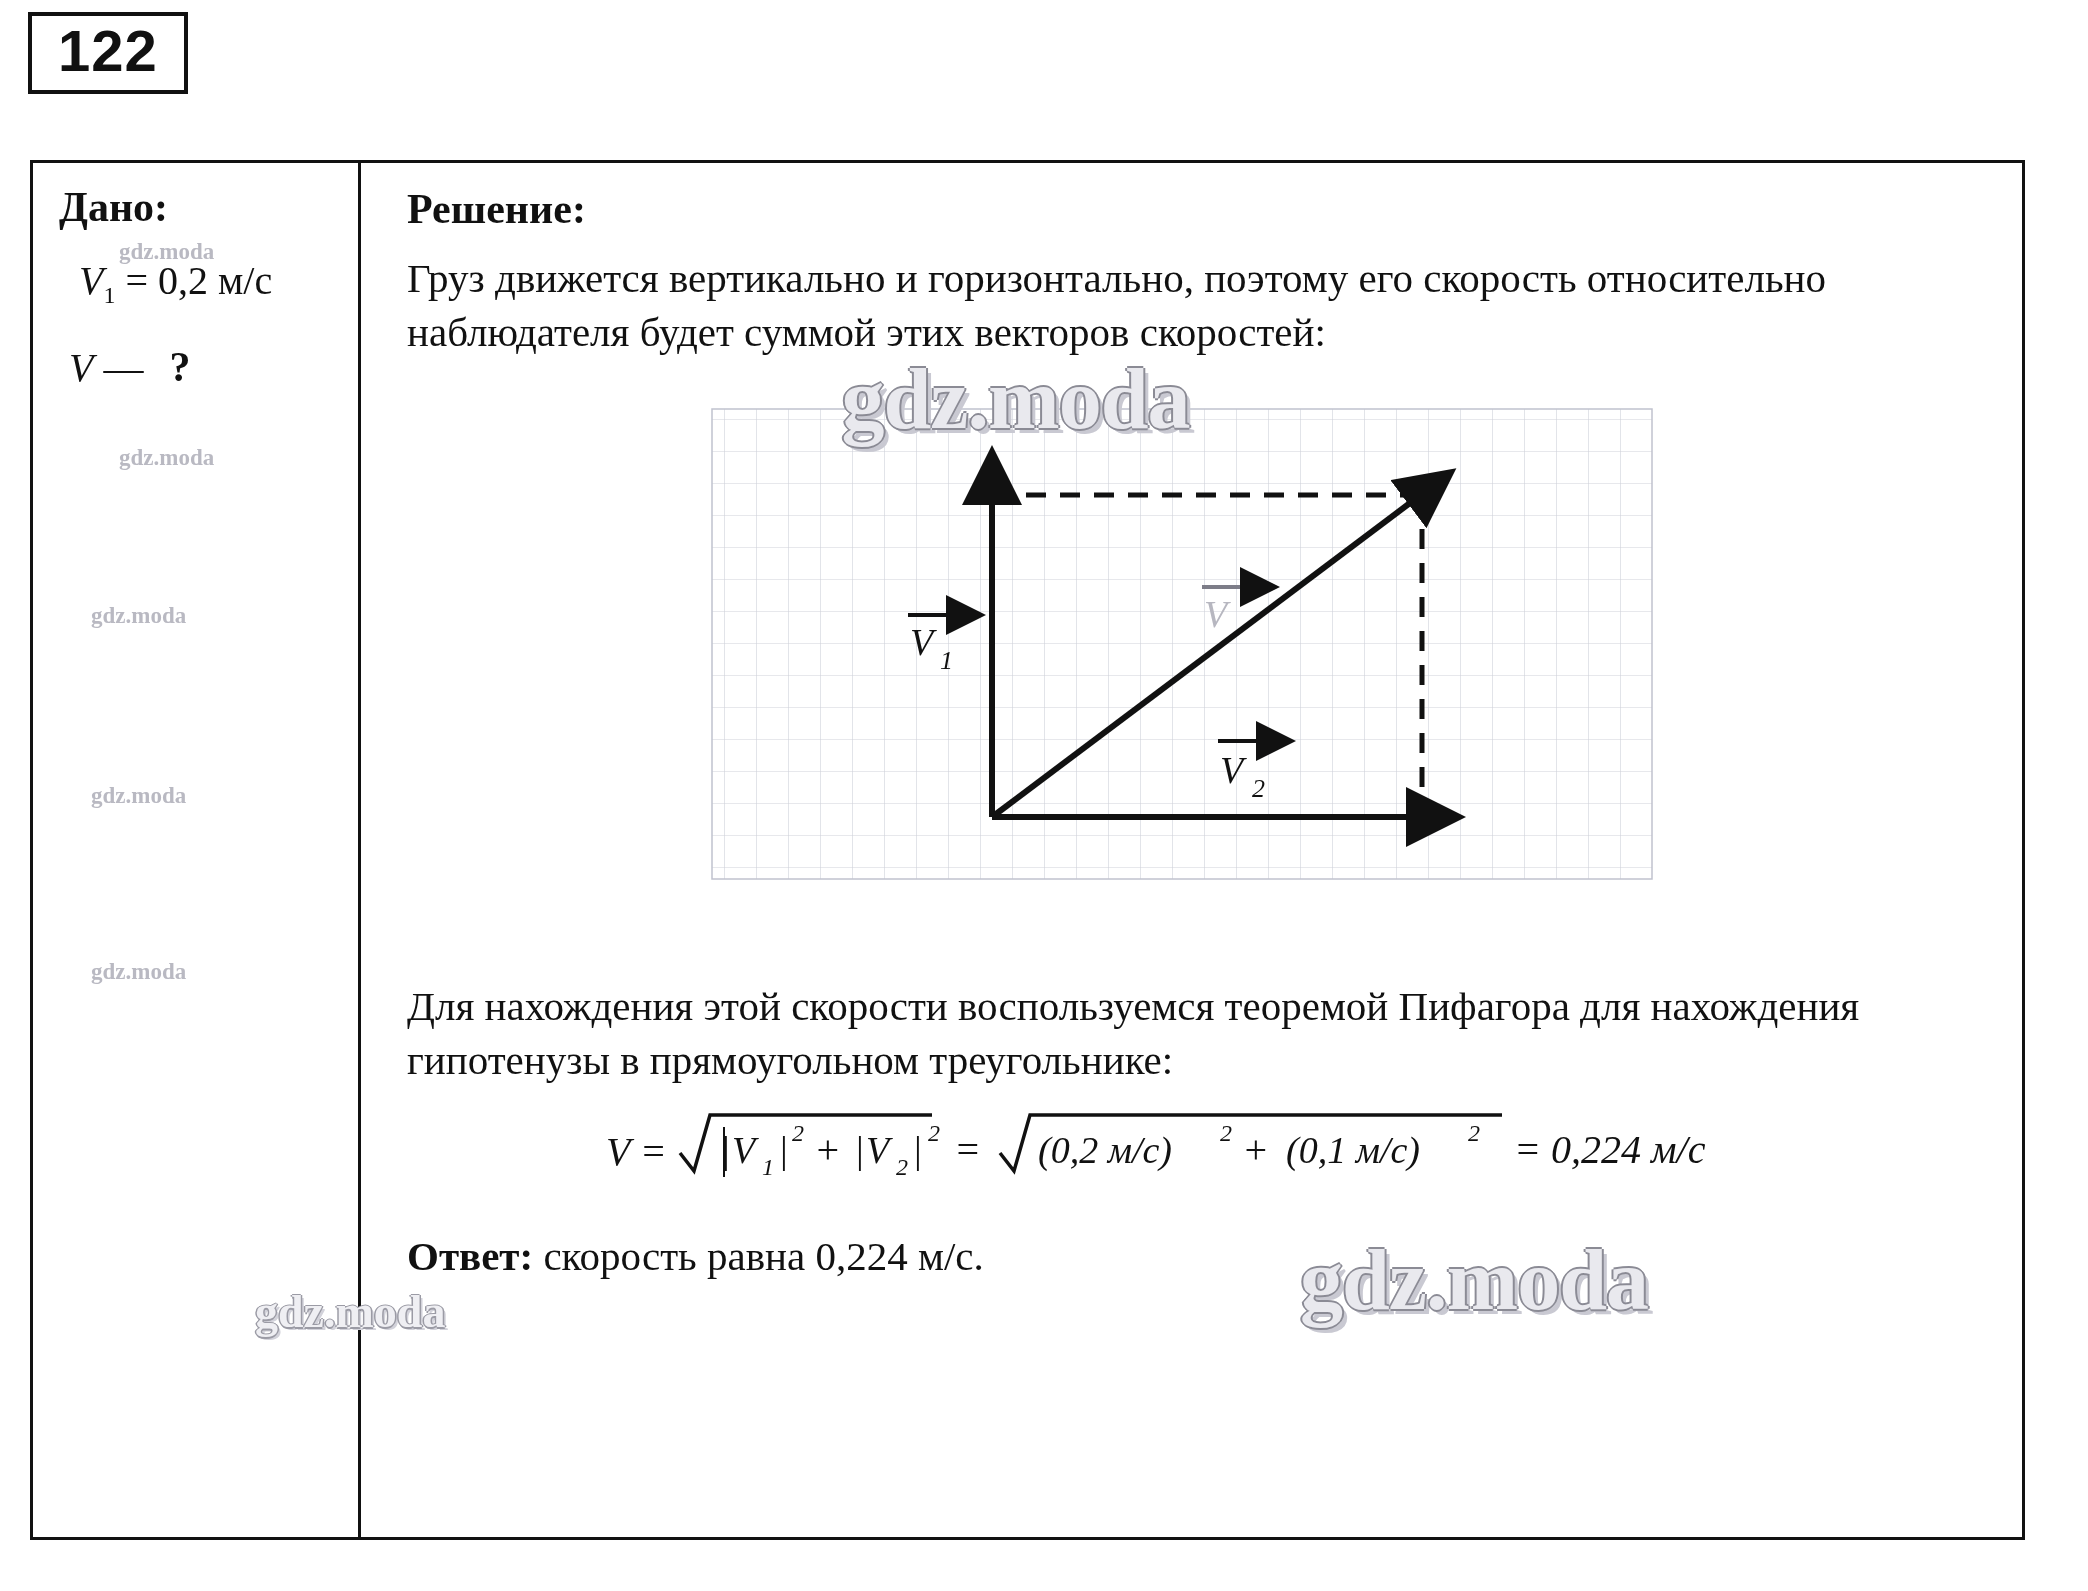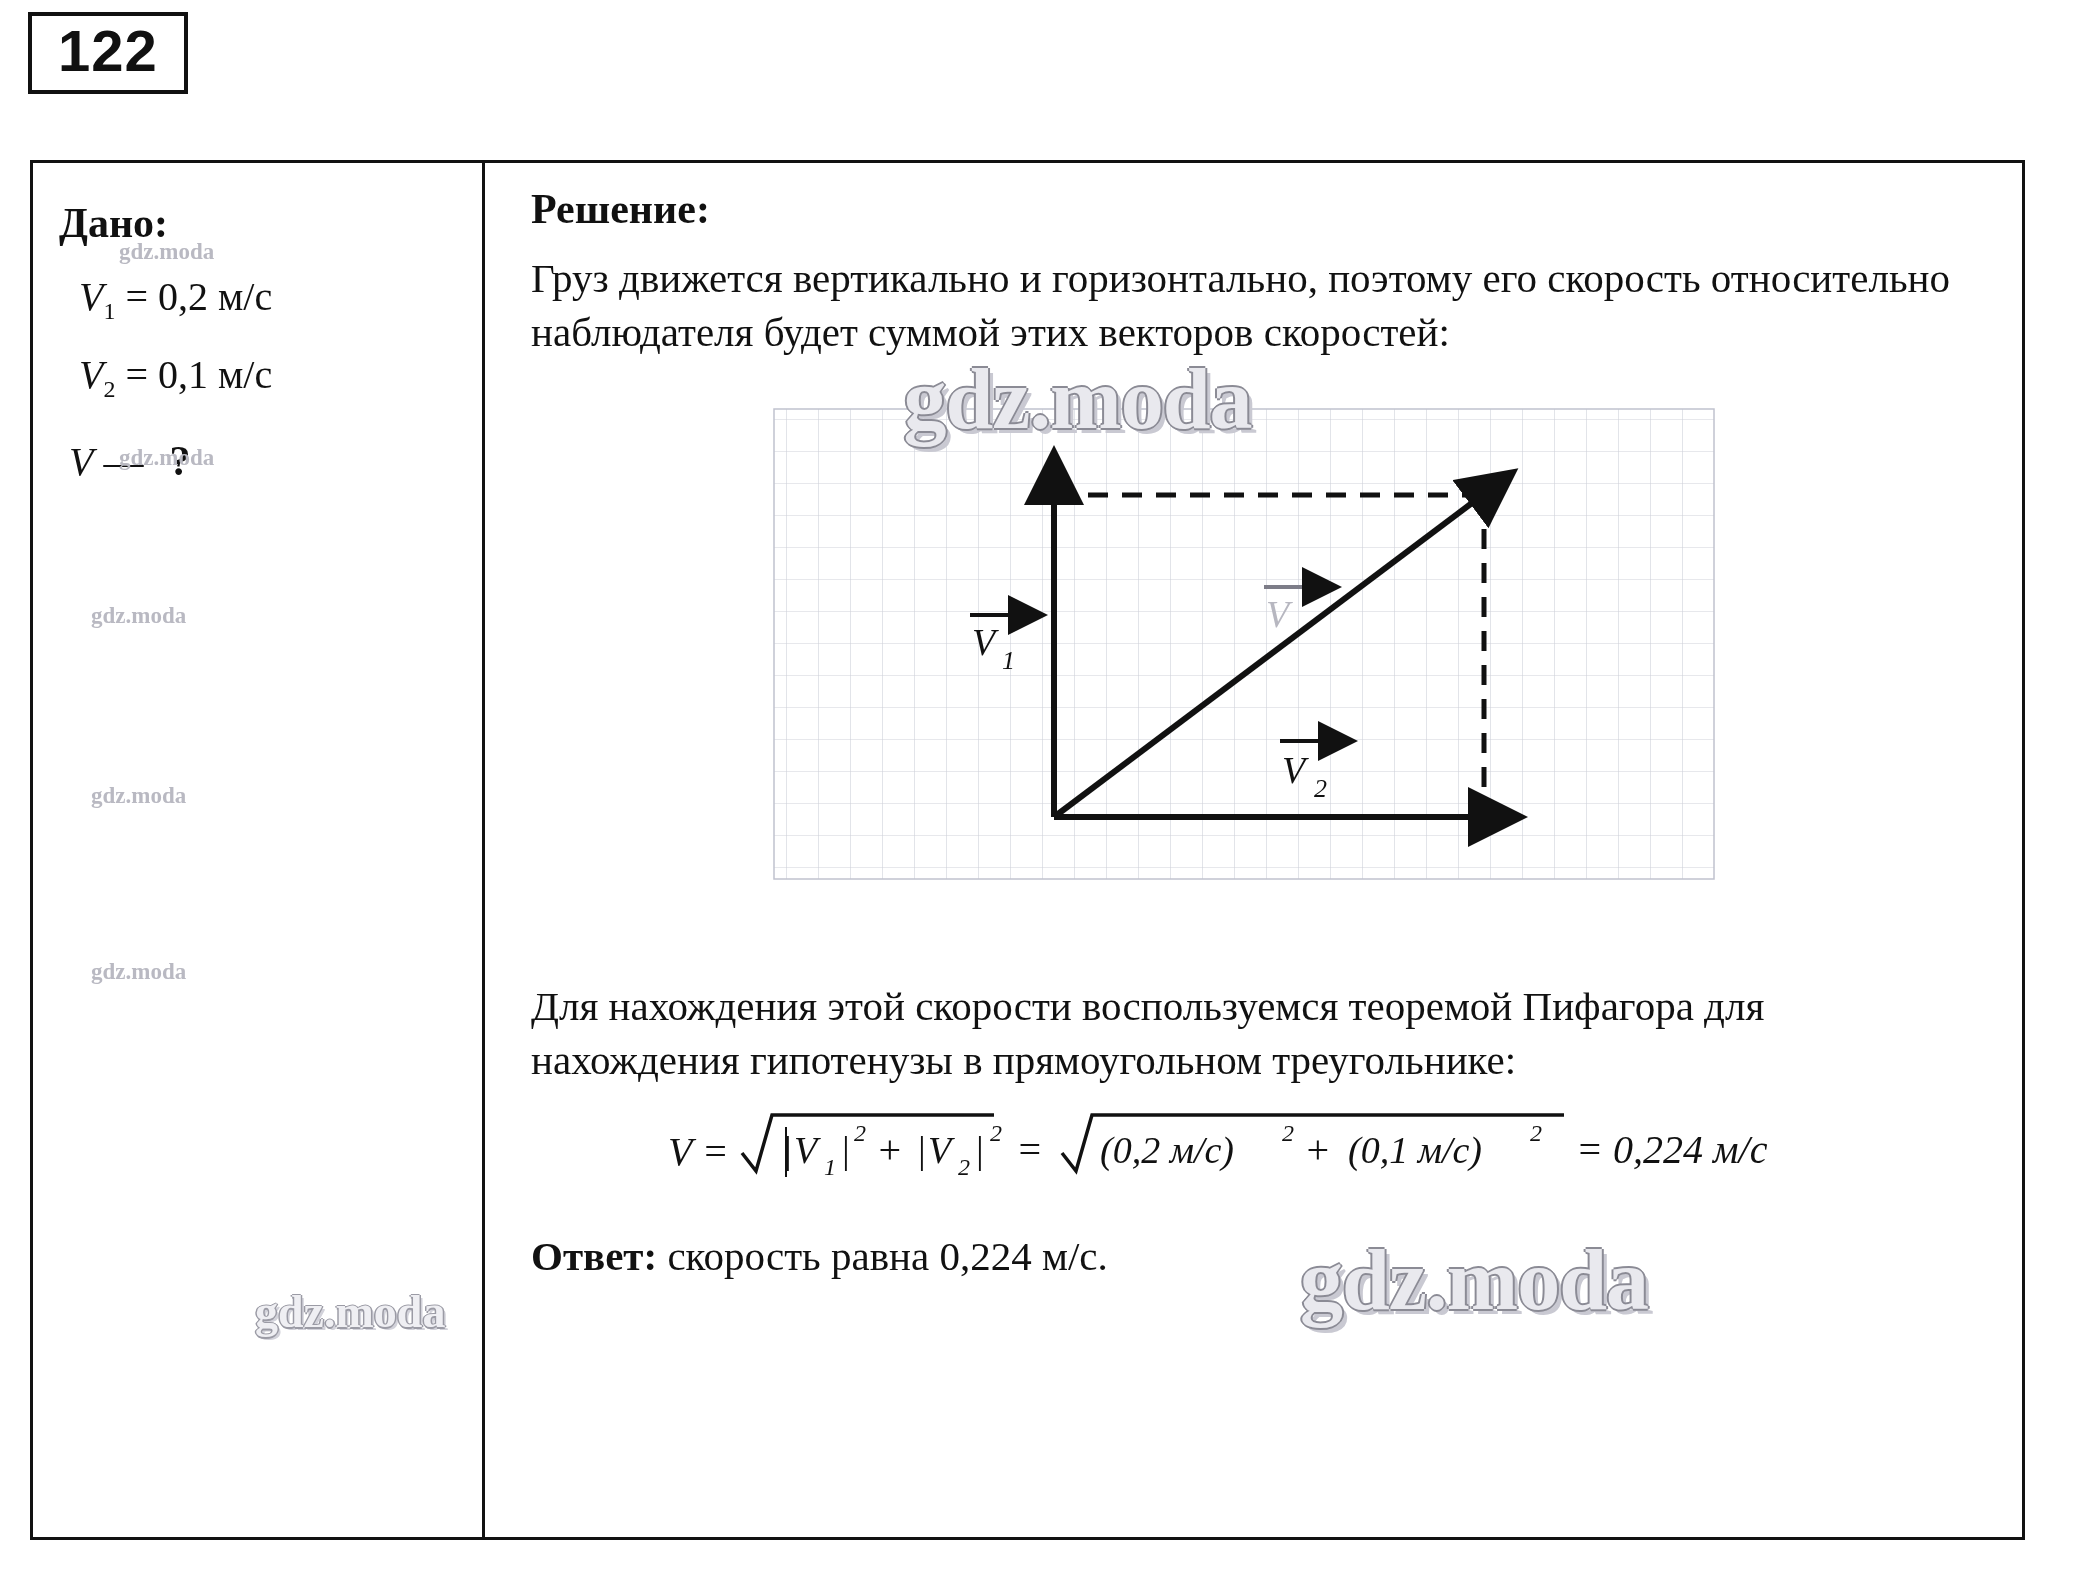--- a/index.html
+++ b/index.html
@@ -25,25 +25,25 @@
 
   
   .table{
     position:absolute;left:30px;top:160px;
     width:1995px;height:1380px;
     border:3px solid #111;
     box-sizing:border-box;
     display:flex;
   }
   .col-given{
-    width:452px;
+    width:328px;
     border-right:3px solid #111;
     box-sizing:border-box;
     position:relative;
-    padding:36px 26px;
+    padding:20px 26px;
   }
   .col-solution{
     flex:1;
     position:relative;
     padding:22px 46px;
     box-sizing:border-box;
   }
 
   h3.head{
     margin:0 0 18px 0;
@@ -140,23 +140,20 @@
 
     <div class="col-given">
       <h3 class="head">Дано:</h3>
 
       <div class="wm wm-sm" style="position:absolute;left:86px;top:76px;">gdz.moda</div>
 
       <div class="given-line">
         <i>V</i><sub>1</sub> = 0,2 м/с
       </div>
 
-      <div class="given-line">
-        <i>V</i><sub>2</sub> = 0,1 м/с
-      </div>
 
       <div class="wm wm-sm" style="position:absolute;left:86px;top:282px;">gdz.moda</div>
 
       <div class="q-line">
         <i>V</i> —<span class="q">?</span>
       </div>
 
       <div class="wm wm-sm" style="position:absolute;left:58px;top:440px;">gdz.moda</div>
       <div class="wm wm-sm" style="position:absolute;left:58px;top:620px;">gdz.moda</div>
       <div class="wm wm-sm" style="position:absolute;left:58px;top:796px;">gdz.moda</div>

